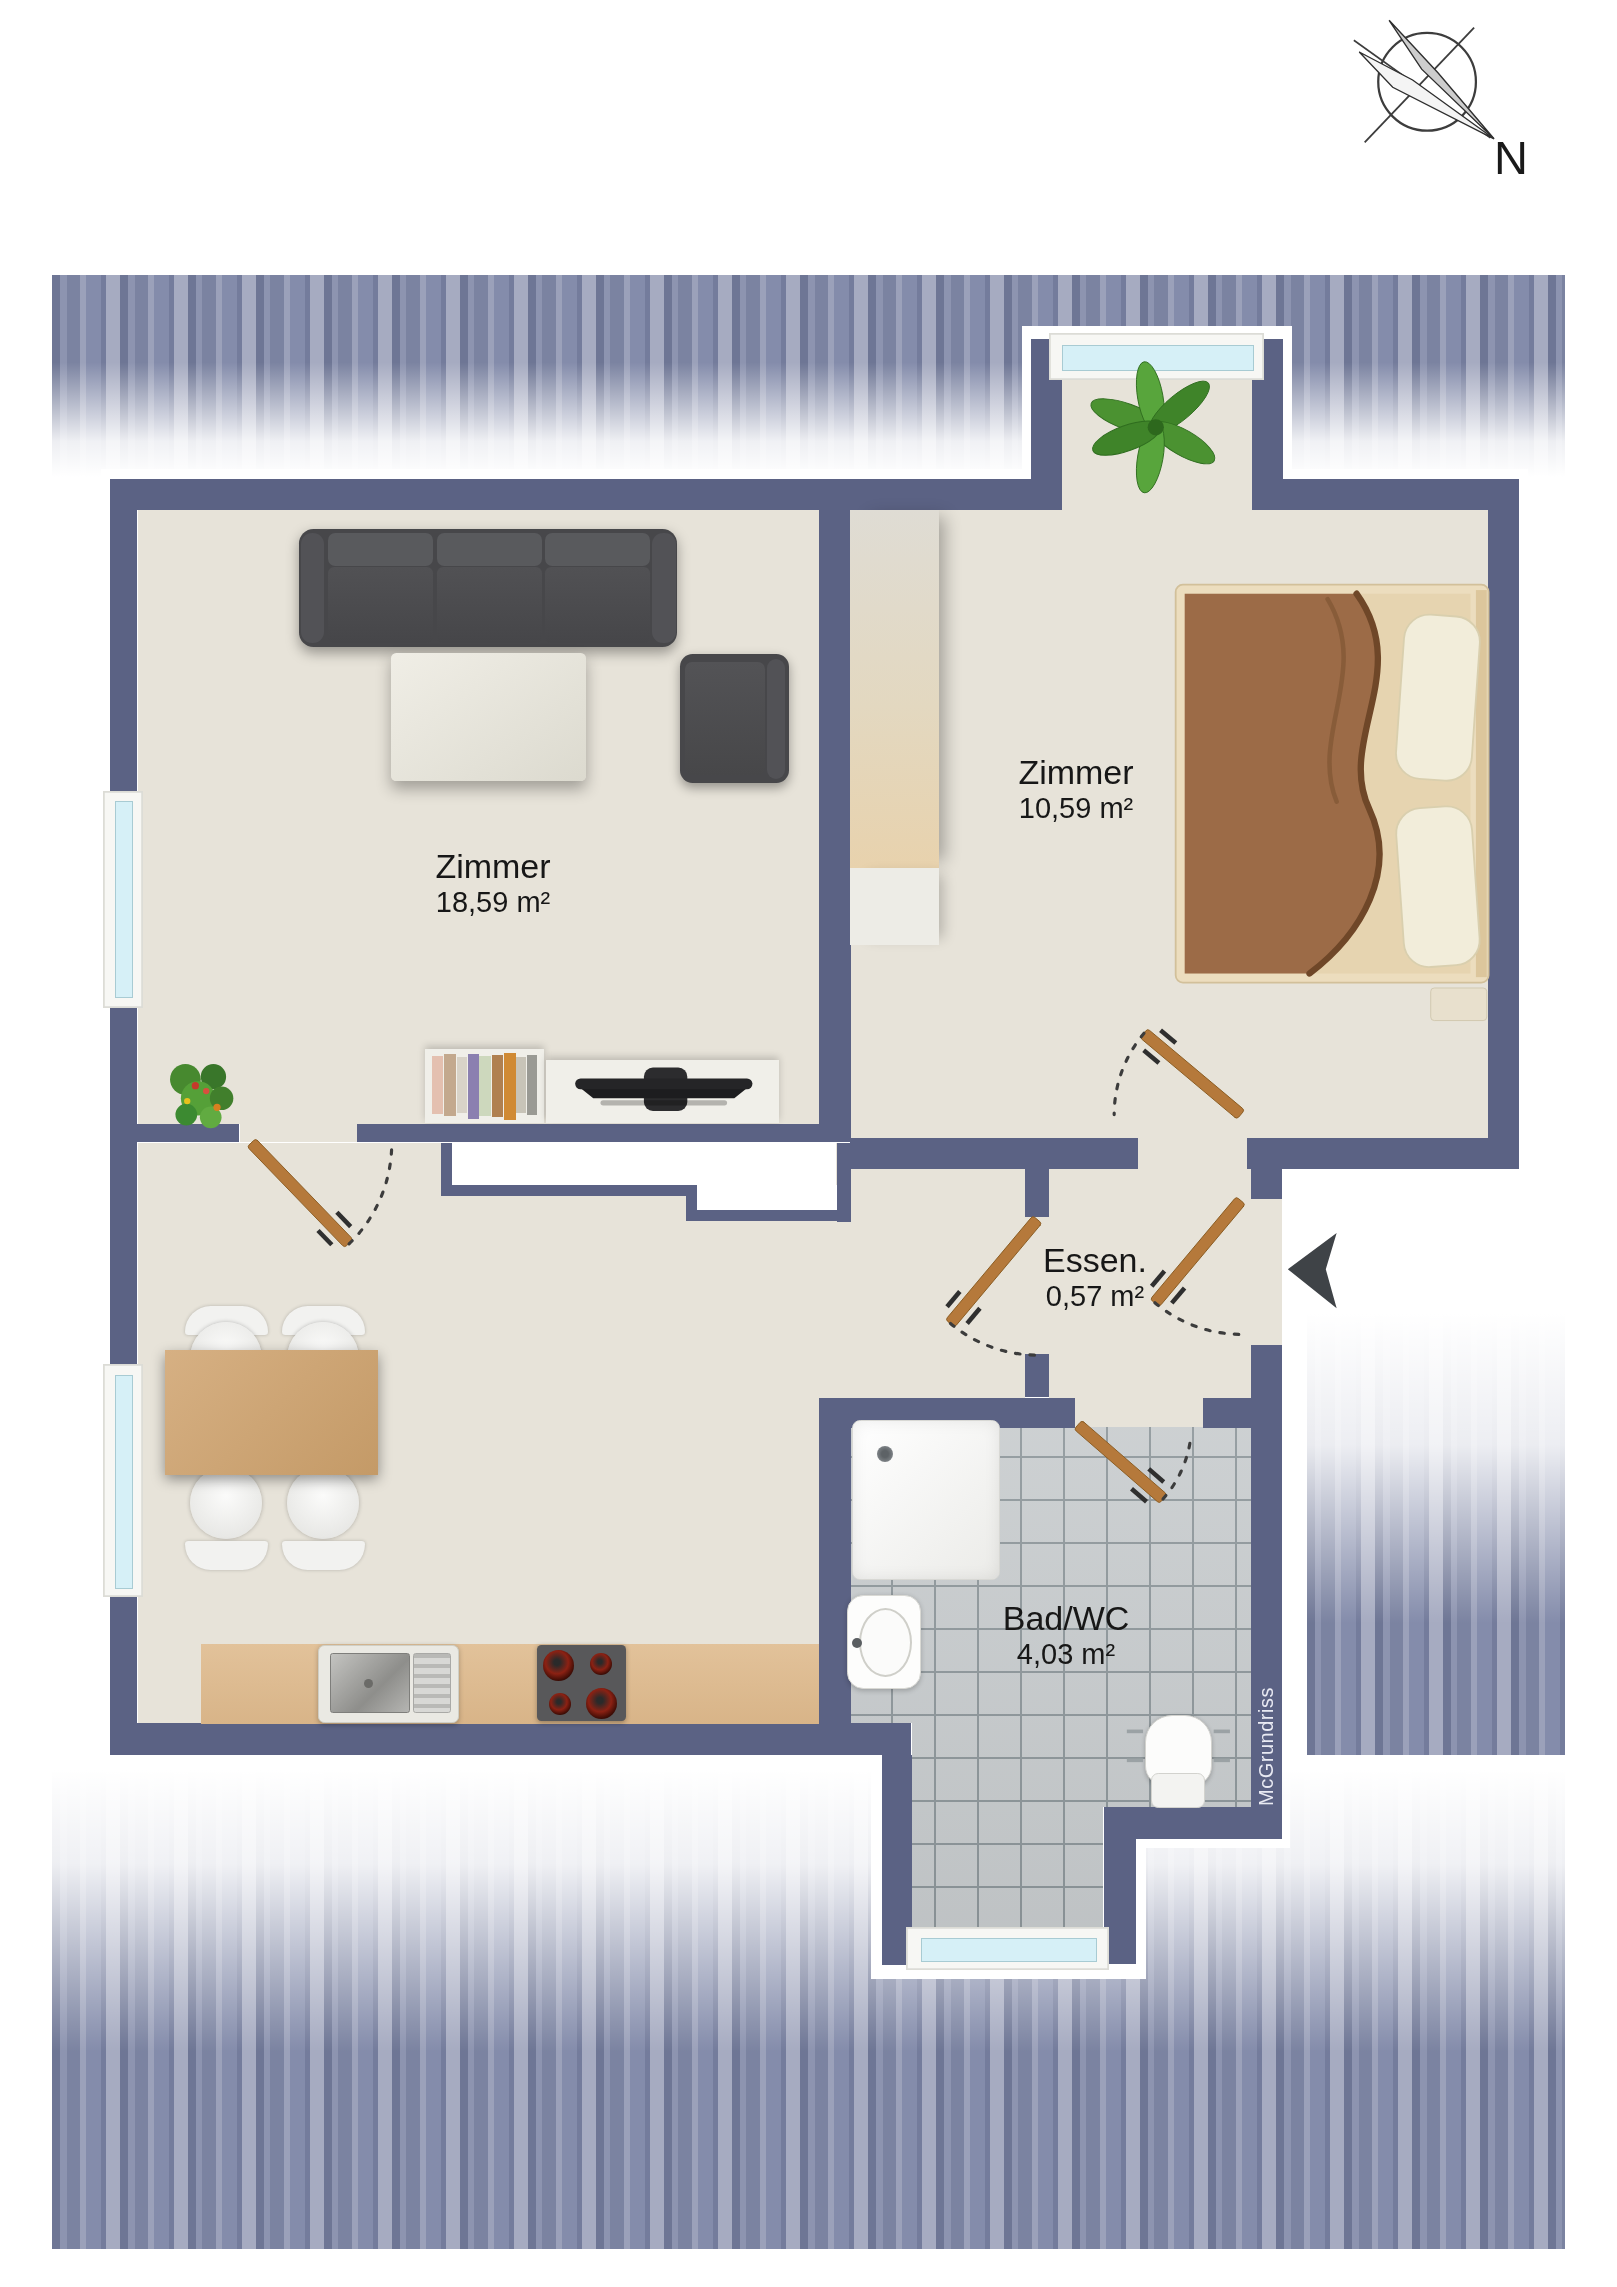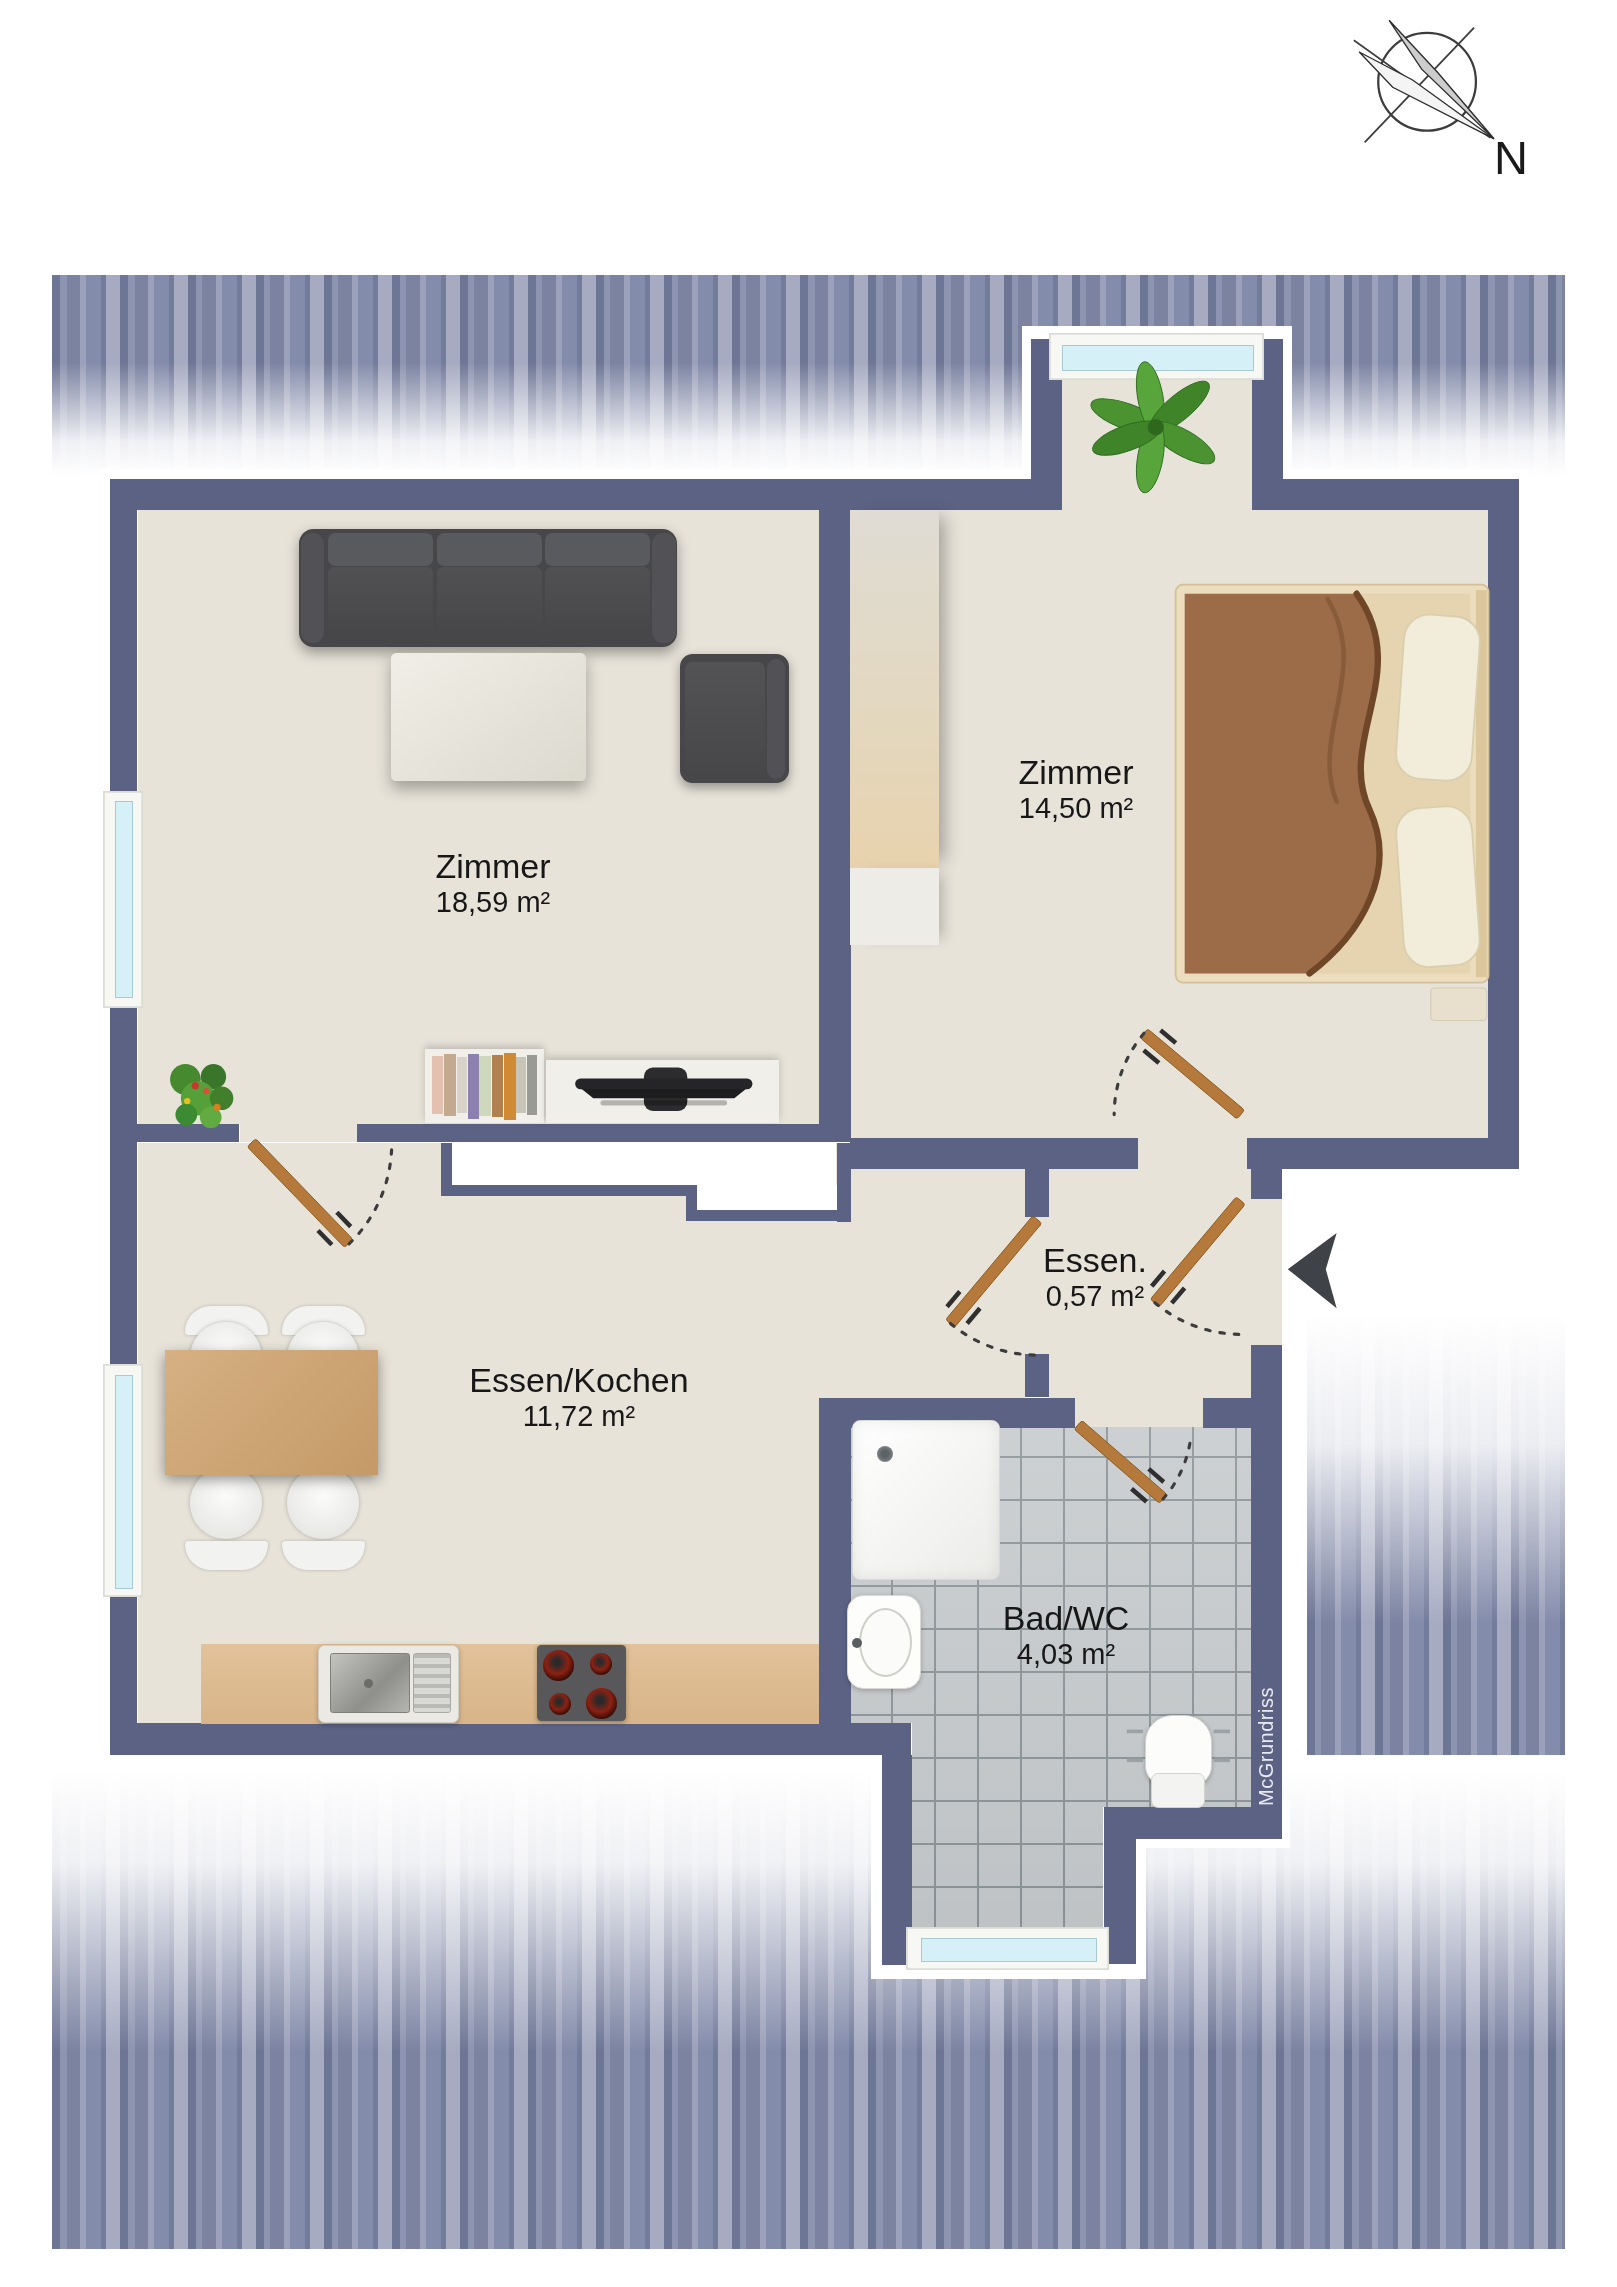--- a/index.html
+++ b/index.html
@@ -184,25 +184,21 @@
     <div class="abs" style="left:0;top:0;width:65px;height:69px;background:#fcfcfb;border:0.9px solid #d2d2ce;border-radius:27px 27px 20px 20px;box-shadow:0 1.8px 4.5px rgba(0,0,0,.22);"></div>
     <div class="abs" style="left:6.3px;top:58px;width:52px;height:33px;background:#f3f3f1;border:0.9px solid #d2d2ce;border-radius:7.2px;"></div>
   </div>
 
   <div class="rlabel" style="left:493px;top:847px;">
     <span class="nm">Zimmer</span>
     <span class="ar">18,59 m²</span>
   </div>
   <div class="rlabel" style="left:1076px;top:753px;">
     <span class="nm">Zimmer</span>
-    <span class="ar">14,50 m²</span>
-  </div>
-  <div class="rlabel" style="left:579px;top:1361px;">
-    <span class="nm">Essen/Kochen</span>
-    <span class="ar">11,72 m²</span>
+    <span class="ar">10,59 m²</span>
   </div>
   <div class="rlabel" style="left:1095px;top:1241px;">
     <span class="nm">Essen.</span>
     <span class="ar">0,57 m²</span>
   </div>
   <div class="rlabel" style="left:1066px;top:1599px;">
     <span class="nm">Bad/WC</span>
     <span class="ar">4,03 m²</span>
   </div>
 

